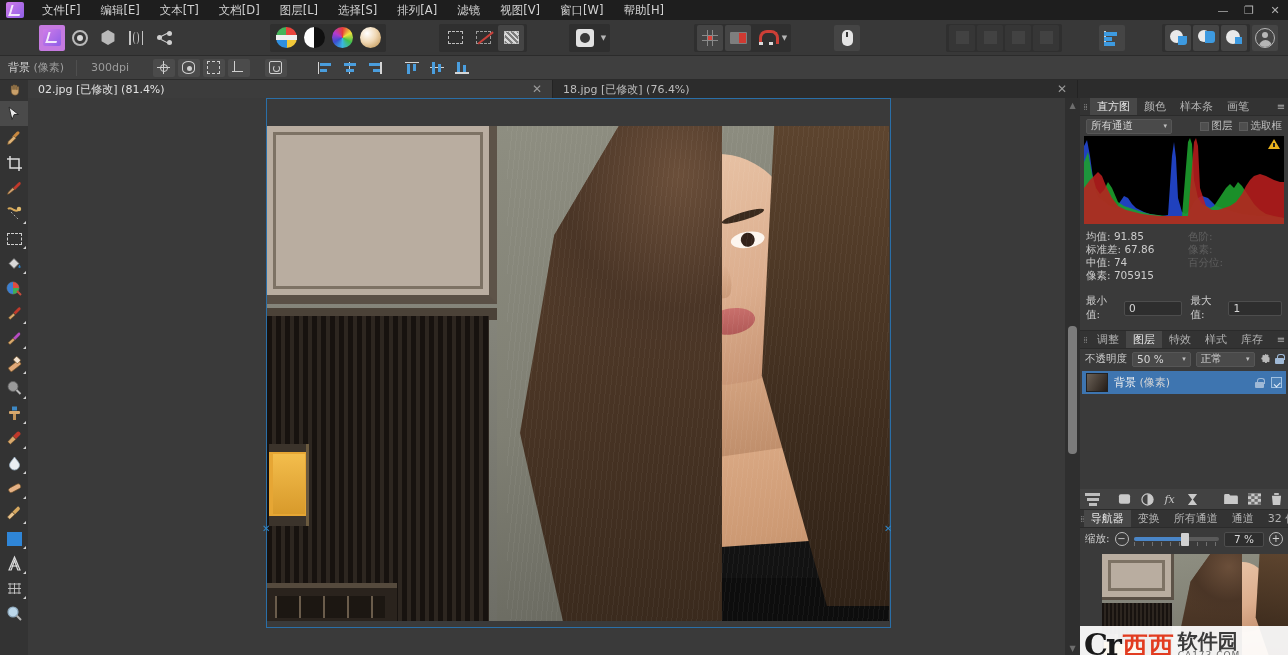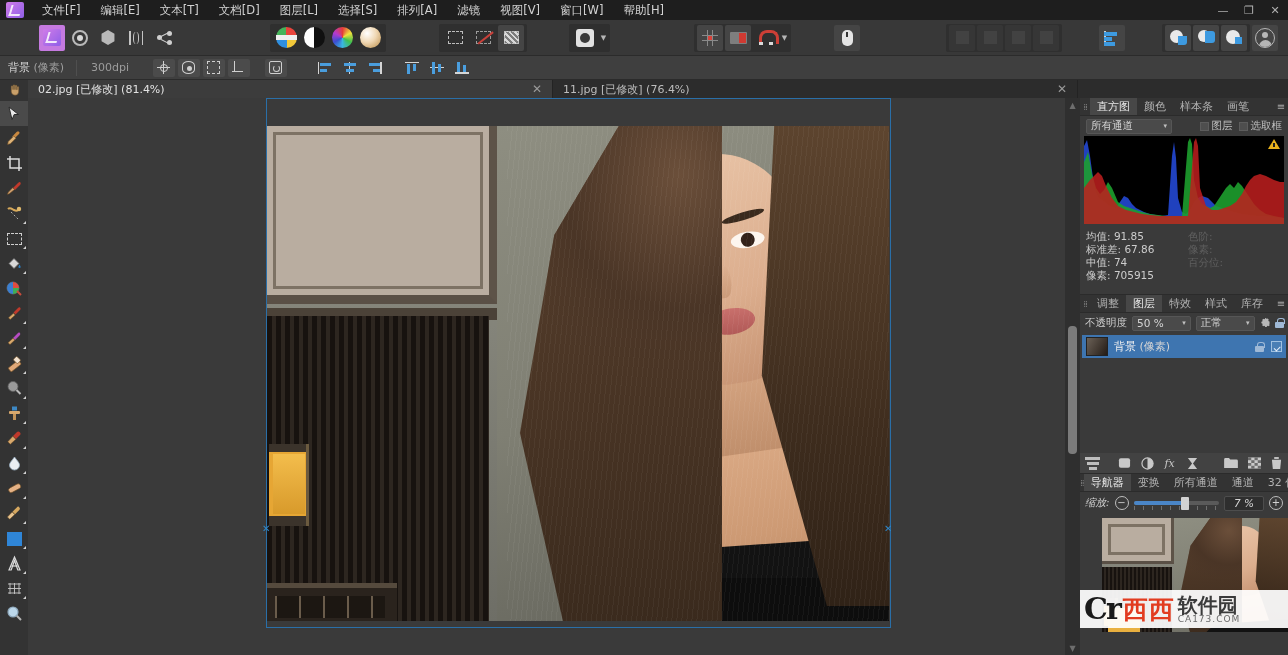--- a/index.html
+++ b/index.html
@@ -201,21 +201,21 @@
   .cbox{width:11px;height:11px;border:1px solid #9fc0e0;background:#4a7fb5;position:relative;}
   .cbox::after{content:"";position:absolute;left:2px;top:4px;width:5px;height:2.5px;border-left:1.6px solid #e8f0fa;border-bottom:1.6px solid #e8f0fa;transform:rotate(-45deg);}
 
   .layer-foot{height:20px;background:#424242;display:flex;align-items:center;padding:0 5px;gap:9px;}
   .lf-ic{width:14px;height:14px;display:flex;align-items:center;justify-content:center;color:#c6c6c6;font-size:11px;}
   .lf-stack{width:16px;height:13px;background:
      linear-gradient(#bdbdbd,#bdbdbd) 0 0/16px 3px no-repeat,
      linear-gradient(#bdbdbd,#bdbdbd) 2px 5px/12px 3px no-repeat,
      linear-gradient(#bdbdbd,#bdbdbd) 4px 10px/8px 3px no-repeat;}
 
-  .nav-ctl{height:22px;display:flex;align-items:center;padding:0 5px;gap:5px;font-style:italic;}
+  .nav-ctl{height:22px;display:flex;align-items:center;padding:0 5px;gap:5px;}
   .circbtn{width:14px;height:14px;border-radius:50%;border:1.4px solid #bdbdbd;display:flex;align-items:center;justify-content:center;color:#d2d2d2;font-size:10px;line-height:1;}
   .slider{flex:1;height:14px;position:relative;display:flex;align-items:center;}
   .slider .trk{position:absolute;left:0;right:0;height:4px;background:#5a5a5a;border-radius:2px;}
   .slider .fill{position:absolute;left:0;width:58%;height:4px;background:#4a86c8;border-radius:2px;}
   .slider .knob{position:absolute;left:55%;width:8px;height:13px;background:#d2d2d2;border-radius:1px;}
   .slider .ticks{position:absolute;left:0;right:0;top:10px;height:4px;background:repeating-linear-gradient(90deg,#6f6f6f 0 1px,transparent 1px 9px);}
   .zoomval{width:40px;height:15px;background:#2e2e2e;border:1px solid #4d4d4d;border-radius:2px;font-size:10.5px;color:#d7d7d7;display:flex;align-items:center;justify-content:center;}
   .navimg{position:absolute;left:22px;top:4px;width:186px;height:126px;overflow:hidden;}
   .wm{position:absolute;left:0;bottom:4px;width:208px;height:38px;background:rgba(255,255,255,.93);display:flex;align-items:center;padding-left:4px;gap:3px;}
   .wm .cr{font-family:"DejaVu Serif","Liberation Serif",serif;font-size:30px;font-weight:700;color:#1a1a1a;line-height:1;letter-spacing:-2px;}
@@ -468,21 +468,21 @@
     <div class="handtool">
       <svg width="13" height="13" viewBox="0 0 16 16">
           <path d="M4 9V4.3a1 1 0 012 0V8h.4V3.2a1 1 0 012 0V8h.4V3.6a1 1 0 012 0V8.2h.4V5.2a1 1 0 012 0V10c0 3-1.8 5-4.4 5S4.4 13.2 4 11z" fill="#c9a06a" stroke="#6b4f2d" stroke-width=".7"></path>
         </svg>
     </div>
     <div class="doctab active" style="width:525px">
       <span>02.jpg [已修改] (81.4%)</span>
       <span class="tclose">✕</span>
     </div>
     <div class="doctab" style="width:525px">
-      <span>11.jpg [已修改] (76.4%)</span>
+      <span>18.jpg [已修改] (76.4%)</span>
       <span class="tclose">✕</span>
     </div>
   </div>
 
   <div class="tools">
     <div class="tool sel">
       <svg width="14" height="15" viewBox="0 0 14 15">
           <path d="M2 1l9.5 7.5H7.2L5 13.6z" fill="#e9e9e9" stroke="#2b2b2b" stroke-width="1"></path>
         </svg>
     </div>
@@ -712,20 +712,27 @@
       </div>
       <div class="row">
         <span>像素:</span>
         <span>705915</span>
       </div>
       <div class="dim">
         <div>色阶:</div>
         <div>像素:</div>
         <div>百分位:</div>
       </div>
+    </div>
+    <div class="minmax">
+      <label>最小值:</label>
+      <div class="fld" style="width:60px">0</div>
+      <div style="flex:1"></div>
+      <label>最大值:</label>
+      <div class="fld" style="width:55px">1</div>
     </div>
 
     <div class="psep" style="margin-top:4px"></div>
 
     <div class="ptabs">
       <div class="pgrip">⁞⁞</div>
       <div class="ptab">调整</div>
       <div class="ptab on">图层</div>
       <div class="ptab">特效</div>
       <div class="ptab">样式</div>

